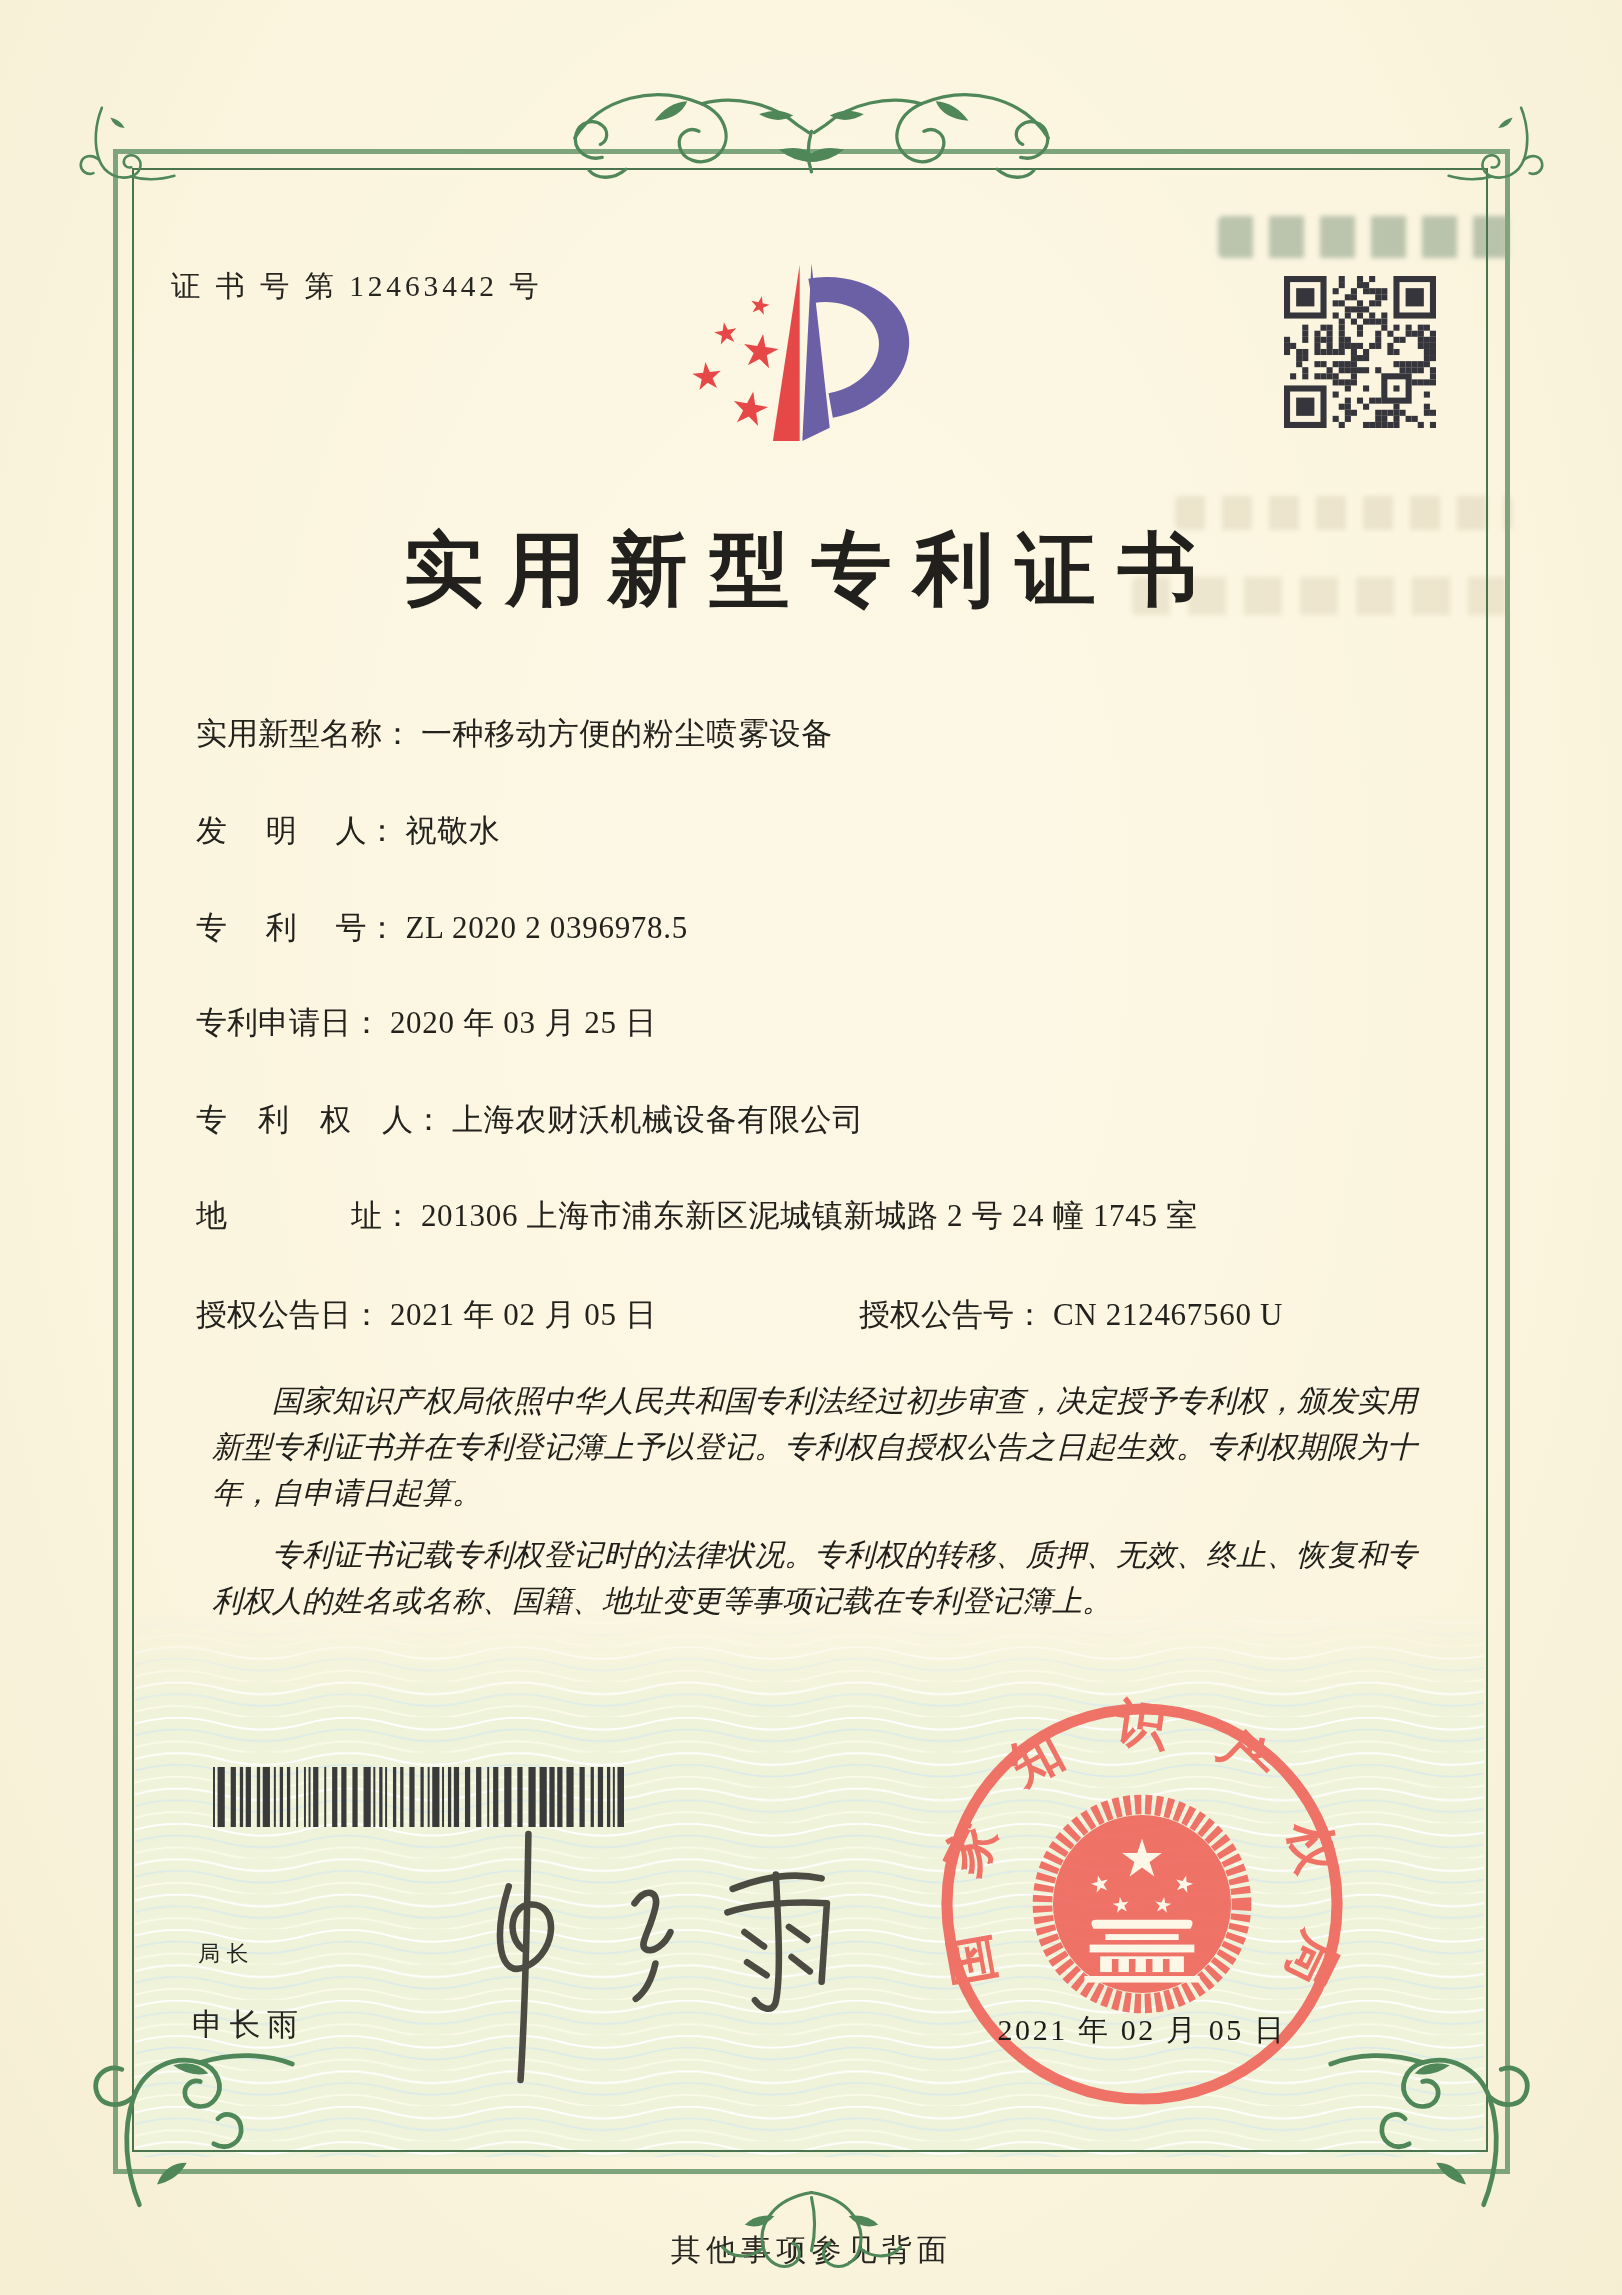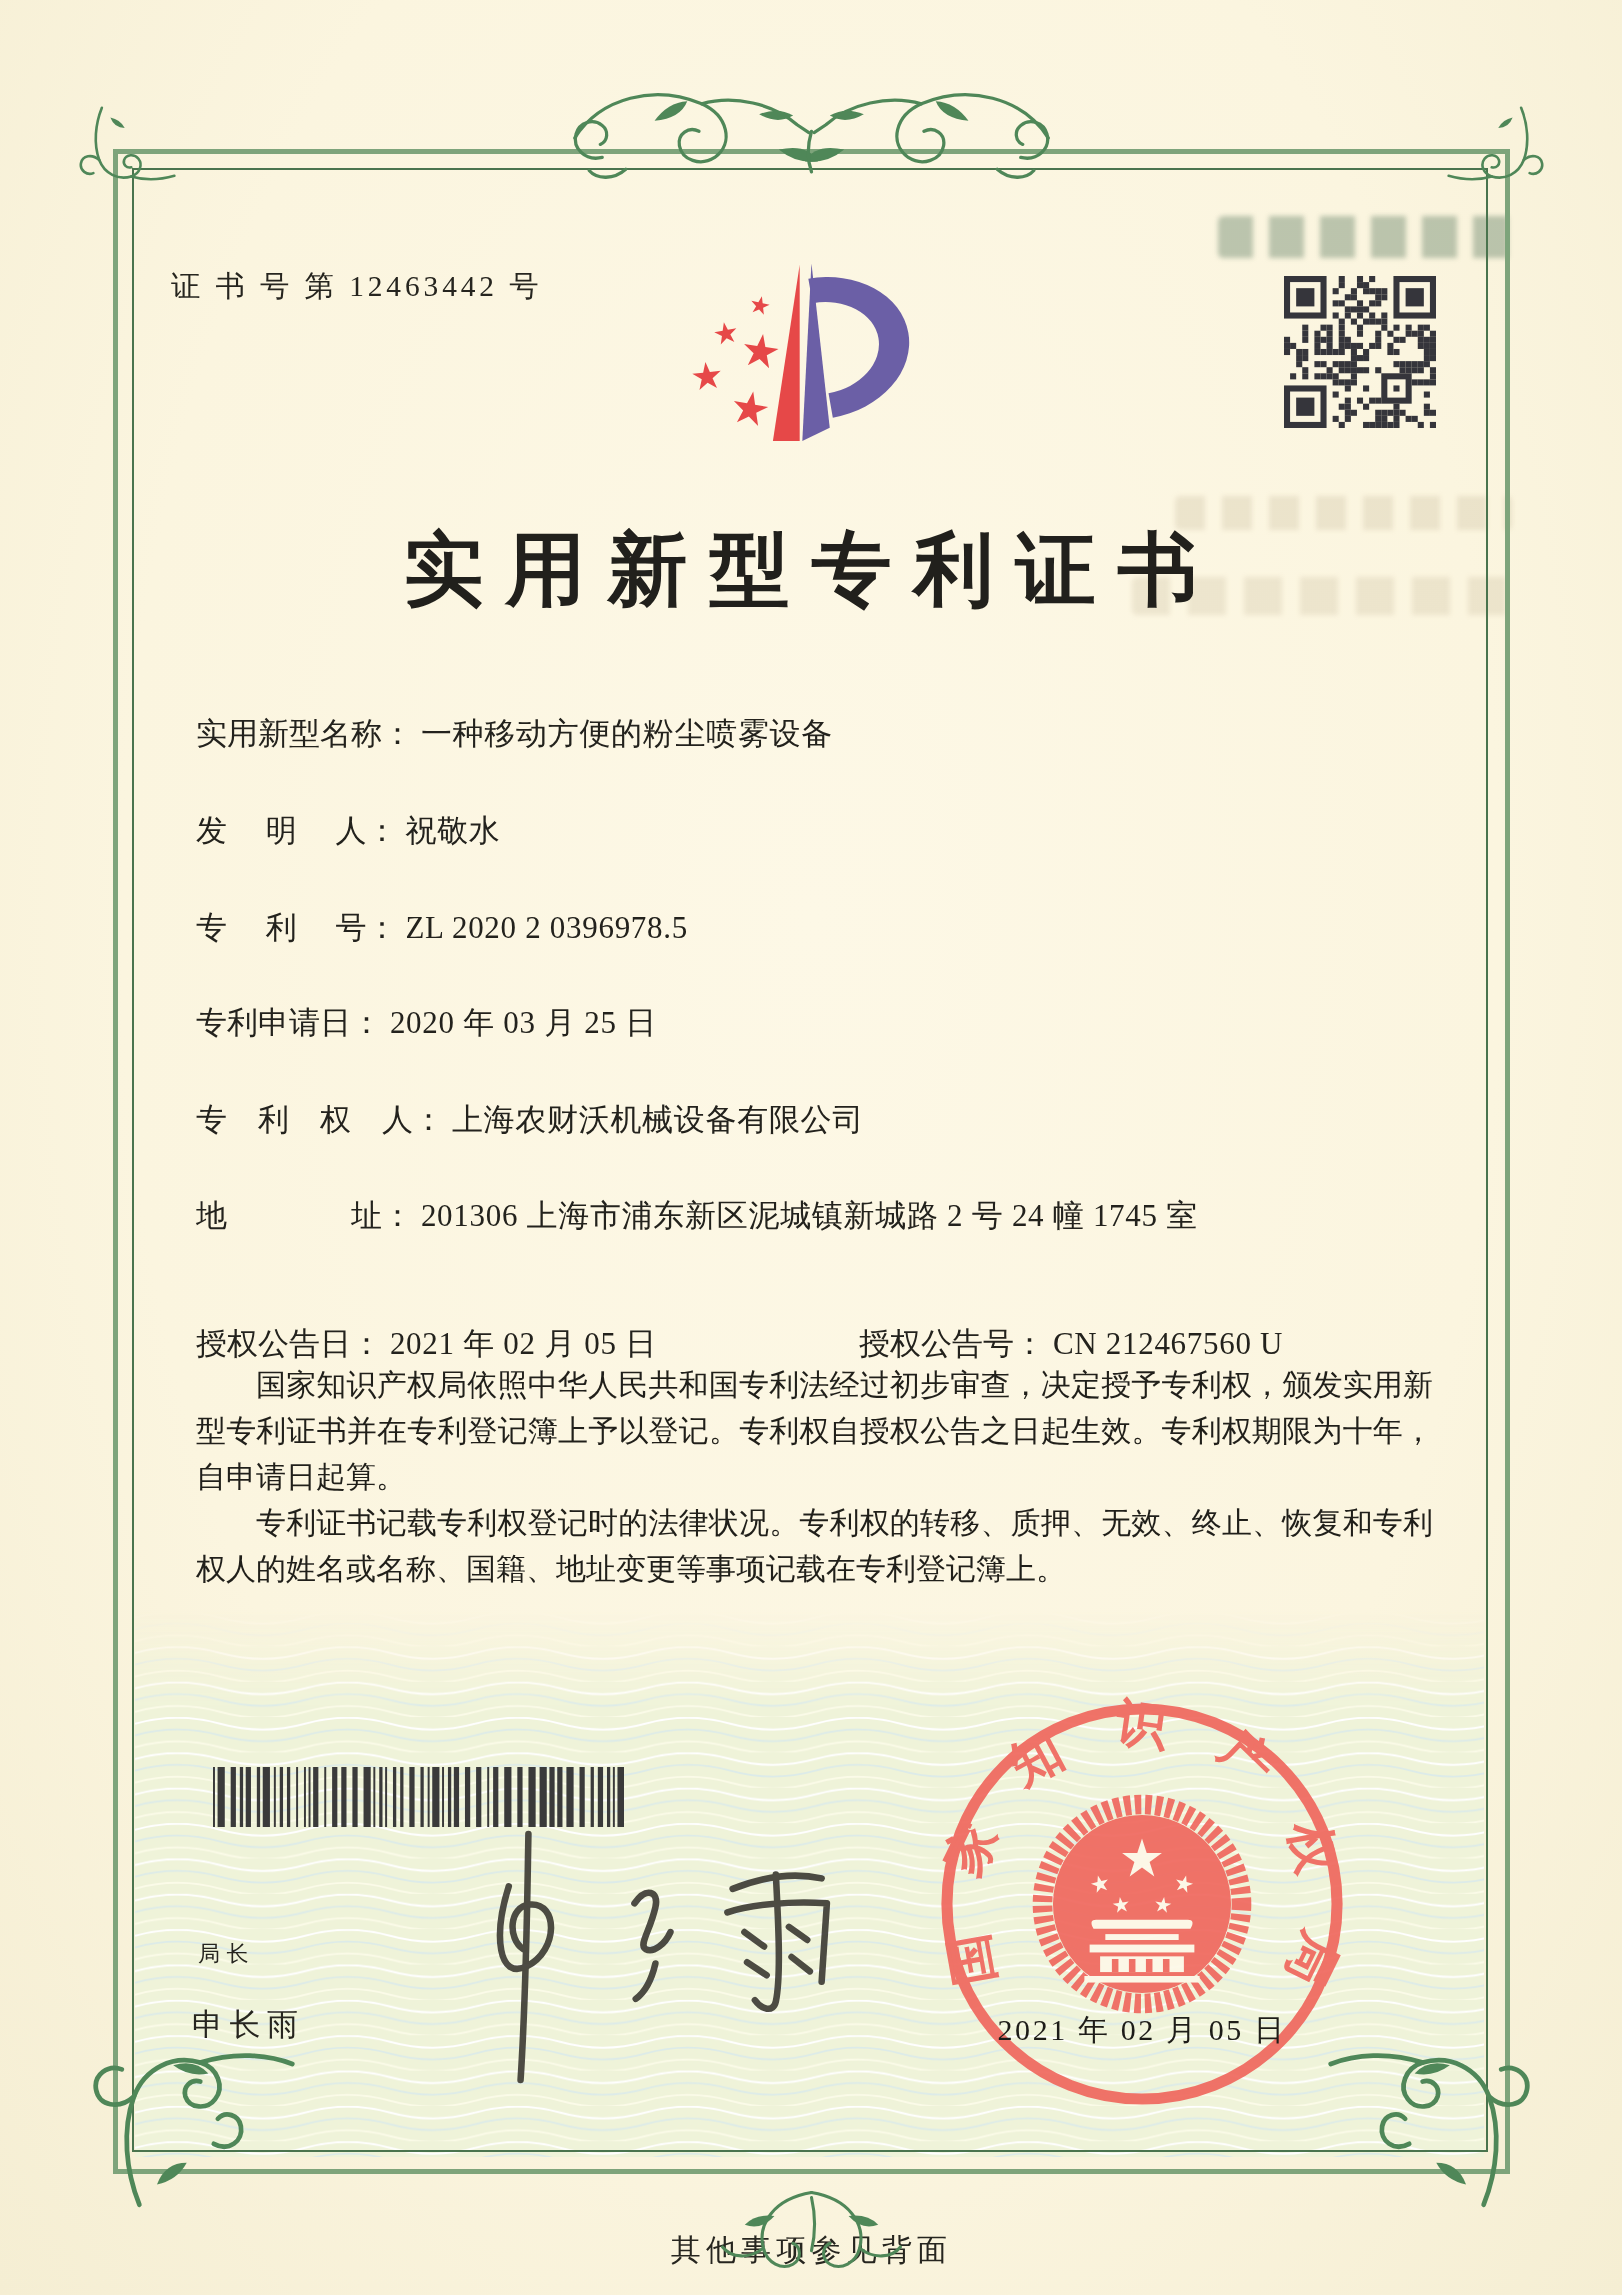--- a/index.html
+++ b/index.html
@@ -32,26 +32,26 @@
            letter-spacing:3.9px;z-index:3;}
   .title{position:absolute;left:0;top:517px;width:1623px;text-align:center;z-index:3;
          font-size:80px;font-weight:bold;color:#21201c;letter-spacing:22px;}
 
   .rows{position:absolute;left:196px;top:0;width:1243px;z-index:3;}
   .row{position:absolute;left:0;font-size:31px;color:#23221d;white-space:nowrap;}
   .row .lbl{color:#23221d;}
   .row .colon{margin-right:7.9px;}
   .row .val{letter-spacing:0.7px;}
   .r1{top:713px;} .r2{top:810px;} .r3{top:907px;} .r4{top:1002px;}
-  .r5{top:1099px;} .r6{top:1195px;} .r7{top:1323px;}
+  .r5{top:1099px;} .r6{top:1195px;} .r7{top:1294px;}
   .grant-no{position:absolute;left:615px;top:0;margin-left:48px;}
 
   .paras{position:absolute;left:196px;top:1362px;width:1237px;z-index:3;
          font-size:30px;line-height:46px;color:#201f1a;text-align:justify;}
-  .paras p{margin:0;text-indent:60px;}
+  .paras p{margin:16px;text-indent:60px;font-style:italic;}
 
   
   .barcode{position:absolute;left:213px;top:1767px;width:411px;height:60px;z-index:3;}
   .director-label{position:absolute;left:198px;top:1923px;font-size:22px;color:#26251f;letter-spacing:6.5px;z-index:3;margin-top:16px;}
   .director-name{position:absolute;left:192px;top:2004px;font-size:31px;color:#26251f;letter-spacing:6.5px;z-index:3;}
   .signature{position:absolute;left:425px;top:1826px;width:432px;height:275px;z-index:5;}
 
   .seal{position:absolute;left:926px;top:1688px;width:432px;height:432px;z-index:4;opacity:.93;}
   .seal-date{position:absolute;left:952px;top:2010px;width:380px;text-align:center;z-index:6;
              font-size:30px;color:#1d1c18;letter-spacing:2.6px;white-space:nowrap;}

